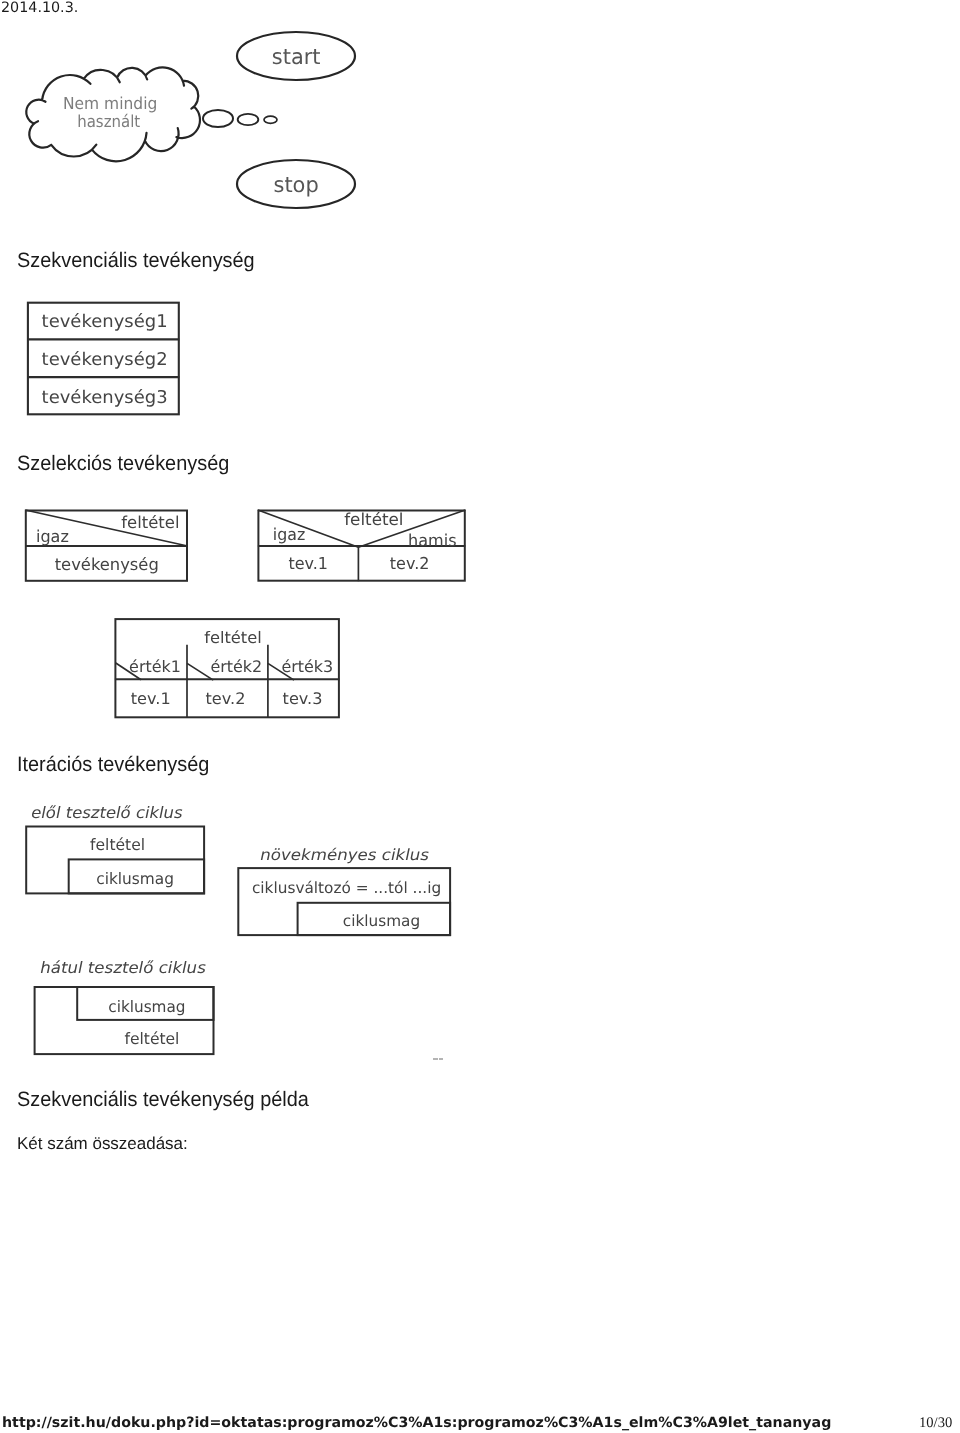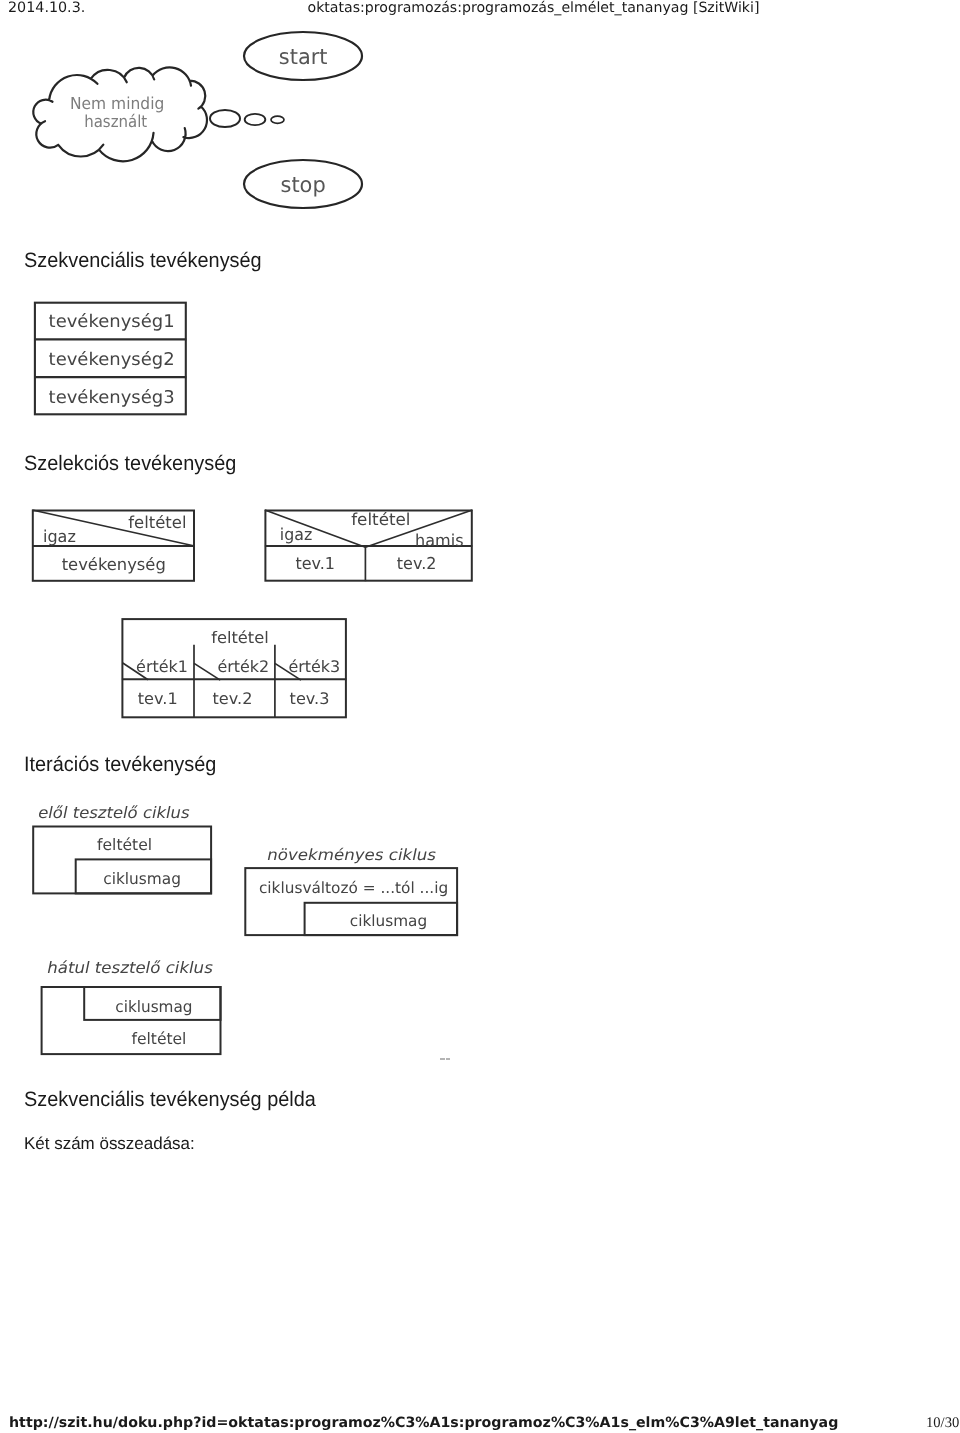--- a/index.html
+++ b/index.html
@@ -1,19 +1,19 @@
 <!DOCTYPE html>
 <html><head>
 <meta charset="utf-8">
 <style>
   html,body{margin:0;padding:0;}
   body{width:960px;height:1433px;background:#ffffff;overflow:hidden;
        font-family:"Liberation Sans",sans-serif;color:#1a1a1a;
        -webkit-font-smoothing:antialiased;text-rendering:geometricPrecision;}
-  .page{position:relative;width:851px;height:1433px;background:#fff;margin-left:7px;}
+  .page{position:relative;width:851px;height:1433px;background:#fff;}
   .abs{position:absolute;white-space:pre;}
   .fig{position:absolute;left:0;top:0;line-height:0;font-size:0;}
   .hdr-date{left:1px;top:0.4px;font-family:"DejaVu Sans",sans-serif;font-size:14.3px;}
   .hdr-title{left:300.5px;top:0px;font-family:"DejaVu Sans",sans-serif;font-size:14.14px;}
   .sec{font-family:"Liberation Sans",sans-serif;font-size:20.9px;font-weight:400;color:#1a1a1a;
        transform:scaleX(0.952);transform-origin:0 0;line-height:1;}
   .para{font-family:"Liberation Sans",sans-serif;font-size:17.15px;font-weight:400;color:#1a1a1a;
        transform:scaleX(0.99);transform-origin:0 0;line-height:1;}
   .ftr-url{left:2px;top:1415px;font-family:"DejaVu Sans",sans-serif;font-size:14.2px;font-weight:bold;}
   .ftr-page{left:919px;top:1415px;font-family:Liberation Serif, serif;font-size:14.6px;}
@@ -23,21 +23,20 @@
   .ntext{font-family:"DejaVu Sans",sans-serif;fill:#565656;}
   .ital{font-style:italic;}
   .speck{background:#b4b4b4;}
 </style>
 </head>
 <body>
 
 <div class="page">
 
   <div class="abs hdr-date">2014.10.3.</div>
-  <div class="abs hdr-title">oktatas:programozás:programozás_elmélet_tananyag [SzitWiki]</div>
 
   <div class="fig">
     <svg width="960" height="1433" viewBox="0 0 960 1433">
       <g>
         <path d="M42.14 100.19A28.0 28.0 0 0 1 90.44 83.87 M83.88 78.68A20.7 20.7 0 0 1 119.77 82.31 M117.00 77.72A16.0 16.0 0 0 1 147.20 79.47 M145.57 75.65A21.7 21.7 0 0 1 184.03 85.71 M182.61 80.71A15.2 15.2 0 0 1 191.37 108.65 M193.95 106.54A18.0 18.0 0 0 1 176.39 137.10 M177.73 128.03A17.6 17.6 0 0 1 144.93 140.67 M146.52 132.90A30.6 30.6 0 0 1 91.94 149.61 M96.34 144.68A27.6 27.6 0 0 1 51.24 144.94 M51.24 144.94A13.7 13.7 0 1 1 38.05 121.22 M34.08 123.61A12.4 12.4 0 1 1 45.51 101.74" fill="#fff" stroke="#262626" stroke-width="2.2" stroke-linecap="round"></path>
         <ellipse cx="218" cy="118.5" rx="15" ry="8.5" fill="#fff" stroke="#262626" stroke-width="2.0"></ellipse>
         <ellipse cx="248" cy="119.5" rx="10.3" ry="5.6" fill="#fff" stroke="#262626" stroke-width="1.9"></ellipse>
         <ellipse cx="270.5" cy="119.8" rx="6.5" ry="3.6" fill="#fff" stroke="#262626" stroke-width="1.7"></ellipse>
         <text class="ctext" x="63.0" y="109.2" font-size="16.5" text-anchor="start" textLength="94.3" lengthAdjust="spacingAndGlyphs">Nem mindig</text>
         <text class="ctext" x="77.2" y="127.2" font-size="16.5" text-anchor="start" textLength="63.0" lengthAdjust="spacingAndGlyphs">használt</text>

